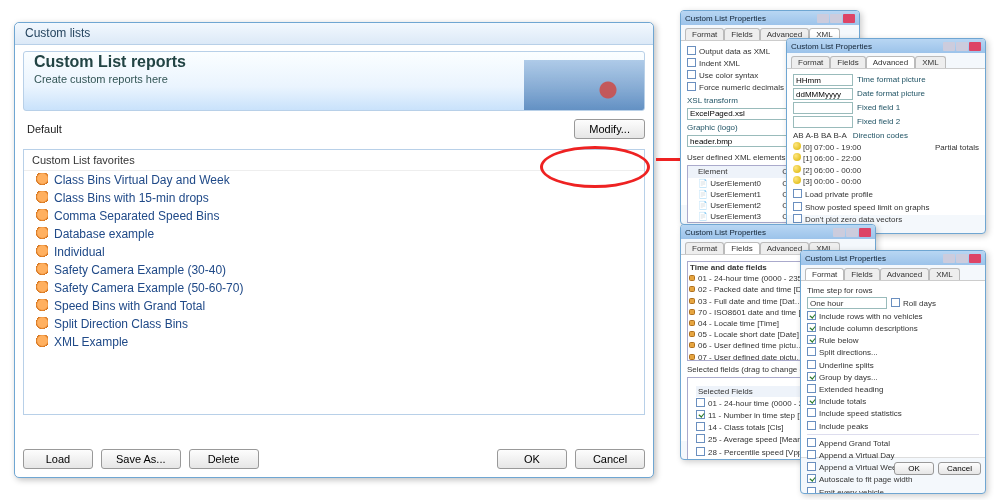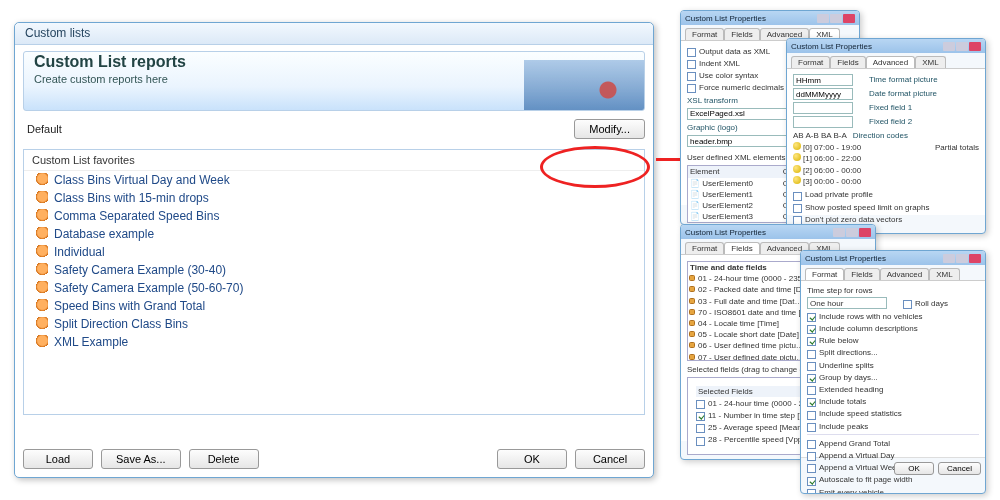--- a/index.html
+++ b/index.html
@@ -155,48 +155,48 @@
     background: #f4f8fc;
   }
   .tab {
     border: 1px solid #bbb; border-bottom: none;
     border-radius: 3px 3px 0 0;
     padding: 1px 6px; background: #eee;
     font-size: 8px; cursor: pointer;
   }
   .tab.active { background: #fff; }
   .mini .body { padding: 4px 6px; background: #fff; line-height: 1.4; }
-  .chk { display: flex; align-items: flex-end; gap: 3px; padding: 0.5px 0; }
+  .chk { display: flex; align-items: flex-start; gap: 3px; padding: 0.5px 0; }
   .chk .box {
     width: 9px; height: 9px; border: 1px solid #6a8fbf;
     background: #fff; display: inline-block; position: relative;
     flex-shrink: 0;
   }
   .chk .box.checked:after {
     content: ""; position: absolute; left: 1px; top: -1px;
     width: 5px; height: 7px;
     border-right: 2px solid #2a7a2a; border-bottom: 2px solid #2a7a2a;
     transform: rotate(40deg) scale(.55);
   }
-  .field { display: flex; gap: 16px; align-items: center; padding: 1px 0; }
+  .field { display: flex; gap: 4px; align-items: center; padding: 1px 0; }
   .field input, .field .dd {
     border: 1px solid #9bb; height: 12px; font-size: 8px;
     padding: 0 2px; background: #fff; width: 70px;
   }
   .field .lbl2 { color: #256; }
   .mini .ok-row {
     display: flex; justify-content: flex-end; gap: 4px;
     padding: 4px; border-top: 1px solid #ddd; background: #f4f8fc;
   }
   .mini .ok-row .btn { padding: 1px 8px; font-size: 8px; min-width: 40px; }
   .listbox {
     border: 1px solid #aac; background: #fff;
     height: 58px; overflow: hidden; margin-top: 2px;
   }
-  .row { display: flex; padding: 0 2px; gap: 14px; }
+  .row { display: flex; padding: 0 10px; gap: 14px; }
   .row .c1 { width: 54%; overflow: hidden; white-space: nowrap; text-overflow: ellipsis; }
   .row .c2 { width: 46%; overflow: hidden; white-space: nowrap; text-overflow: ellipsis; }
   .tree-item { padding-left: 10px; position: relative; white-space: nowrap; overflow: hidden; text-overflow: ellipsis; }
   .tree-item:before {
     content: ""; position: absolute; left: 1px; top: 2px;
     width: 6px; height: 6px;
     background: radial-gradient(circle, #e6a540 55%, #b0701e 60%);
     border-radius: 2px;
   }
   .dot {
@@ -465,20 +465,24 @@
           <div class="chk">
             <span class="box "></span>
             <span>01 - 24-hour time (0000 - 2359) [Time]</span>
           </div>
           <div class="chk">
             <span class="box checked"></span>
             <span>11 - Number in time step [Total]</span>
           </div>
           <div class="chk">
             <span class="box "></span>
+            <span>14 - Class totals [Cls]</span>
+          </div>
+          <div class="chk">
+            <span class="box "></span>
             <span>25 - Average speed [Mean]</span>
           </div>
           <div class="chk">
             <span class="box "></span>
             <span>28 - Percentile speed [Vpp]</span>
           </div>
         </div>
     </div>
   </div>
 </div>

